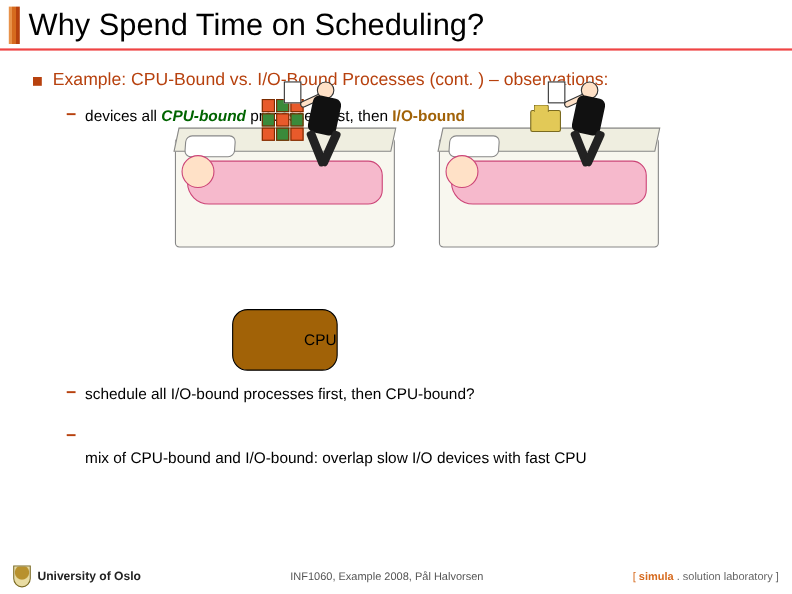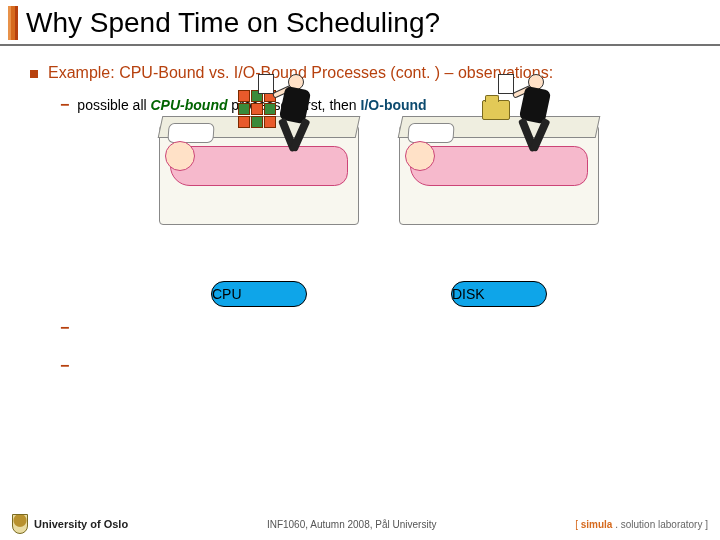--- a/index.html
+++ b/index.html
@@ -6,21 +6,21 @@
   body {
     width: 720px; height: 540px;
     font-family: Verdana, Arial, sans-serif;
     background: #fff;
     position: relative;
     overflow: hidden;
   }
   .title-bar {
     display: flex; align-items: center;
     padding: 6px 8px 4px 8px;
-    border-bottom: 2px solid #737373;
+    border-bottom: 2px solid #ef4444;
   }
   .title-accent {
     width: 10px; height: 34px; margin-right: 8px;
     background: linear-gradient(to right, #e8924a 0%, #e8924a 33%, #d66a1e 33%, #d66a1e 66%, #b7410e 66%, #b7410e 100%);
   }
   .title-text {
     font-size: 28px; color: #000;
   }
   .content {
     padding: 18px 22px 0 30px;
@@ -29,21 +29,21 @@
   .bullet-row { display: flex; align-items: flex-start; margin-bottom: 14px; text-align: right; }
   .bullet-sq {
     width: 8px; height: 8px; background: #b7410e; margin-top: 6px; margin-right: 10px; flex-shrink: 0;
   }
   .bullet-main { font-size: 16px; color: #b7410e; }
   .sub { margin-left: 30px; }
   .sub-row { display: flex; align-items: flex-start; margin-bottom: 10px; }
   .sub-dash { color: #b7410e; margin-right: 8px; font-weight: bold; }
   .sub-text { font-size: 14px; line-height: 1.35; }
   .cpu-bound { color: #006400; font-weight: bold; font-style: italic; }
-  .io-bound  { color: #0c4a6e; font-weight: bold; }
+  .io-bound  { color: #a16207; font-weight: bold; }
   .illus-wrap {
     display: flex; justify-content: center; gap: 40px;
     margin: 10px 0 12px 0;
   }
   .illus {
     width: 200px;
   }
   .bed {
     position: relative; width: 200px; height: 100px;
     background: #f8f7ef;
@@ -114,23 +114,23 @@
     position: absolute; left: 82px; top: -26px; width: 28px; height: 20px;
     background: #e2c957; border: 1px solid #7a6a20; border-radius: 2px;
   }
   .folder::before {
     content: ""; position: absolute; left: 2px; top: -6px; width: 12px; height: 6px;
     background: #e2c957; border: 1px solid #7a6a20; border-bottom: none;
     border-radius: 2px 2px 0 0;
   }
   .caption-box {
     margin: 56px auto 0 auto; width: 96px;
-    text-align: left; font-size: 14px;
-    background: #0ea5e9; border: 1.5px solid #000;
-    border-radius: 14px; padding: 4px 0;
+    text-align: right; font-size: 14px;
+    background: #a16207; border: 1.5px solid #000;
+    border-radius: 14px; padding: 19px 0;
   }
   .footer {
     position: absolute; left: 0; right: 0; bottom: 6px;
     display: flex; align-items: center; justify-content: space-between;
     padding: 0 12px; font-size: 10px; color: #333; margin-top: 23px;
   }
   .footer .uni { display: flex; align-items: center; gap: 6px; font-weight: bold; font-size: 11px; color: #222; }
   .crest {
     width: 16px; height: 20px; border-radius: 0 0 10px 10px;
     background: radial-gradient(circle at 50% 30%, #b8912e 0 6px, #e9dca2 7px);
@@ -153,21 +153,21 @@
   <div class="bullet-row">
     <div class="bullet-sq"></div>
     <div class="bullet-main">Example: CPU-Bound vs. I/O-Bound Processes (cont. ) – observations:</div>
   </div>
 
   <div class="sub">
 
     <div class="sub-row">
       <div class="sub-dash">−</div>
       <div class="sub-text">
-        <span>possible all </span><span class="cpu-bound">CPU-bound</span><span> processes first, then </span><span class="io-bound">I/O-bound</span>
+        <span>devices all </span><span class="cpu-bound">CPU-bound</span><span> processes first, then </span><span class="io-bound">I/O-bound</span>
       </div>
     </div>
 
     <div class="illus-wrap">
       <div class="illus">
         <div class="bed">
           <div class="bed-top"></div>
           <div class="pillow"></div>
           <div class="sleeper"></div>
           <div class="blocks-stack">
@@ -200,40 +200,41 @@
           <div class="folder"></div>
           <div class="runner">
             <div class="paper"></div>
               <div class="arm"></div>
               <div class="head"></div>
             <div class="torso"></div>
               <div class="leg1"></div>
               <div class="leg2"></div>
           </div>
         </div>
-        <div class="caption-box">DISK</div>
       </div>
     </div>
 
     <div class="sub-row">
       <div class="sub-dash">−</div>
+      <div class="sub-text">schedule all I/O-bound processes first, then CPU-bound?</div>
     </div>
 
     <div class="sub-row" style="margin-top:20px;">
       <div class="sub-dash">−</div>
       <div class="sub-text">
         <br>
+        <span>mix of CPU-bound and I/O-bound: overlap slow I/O devices with fast CPU</span>
       </div>
     </div>
 
   </div>
 </div>
 
 <div class="footer">
   <div class="uni">
     <div class="crest"></div>
     <span>University of Oslo</span>
   </div>
-  <div class="center">INF1060, Autumn 2008, Pål University</div>
+  <div class="center">INF1060, Example 2008, Pål Halvorsen</div>
   <div class="simula">
     <span class="br">[ </span><span class="br" style="font-weight:bold;">simula</span><span> . solution laboratory ]</span>
   </div>
 </div>
 
 </body></html>

